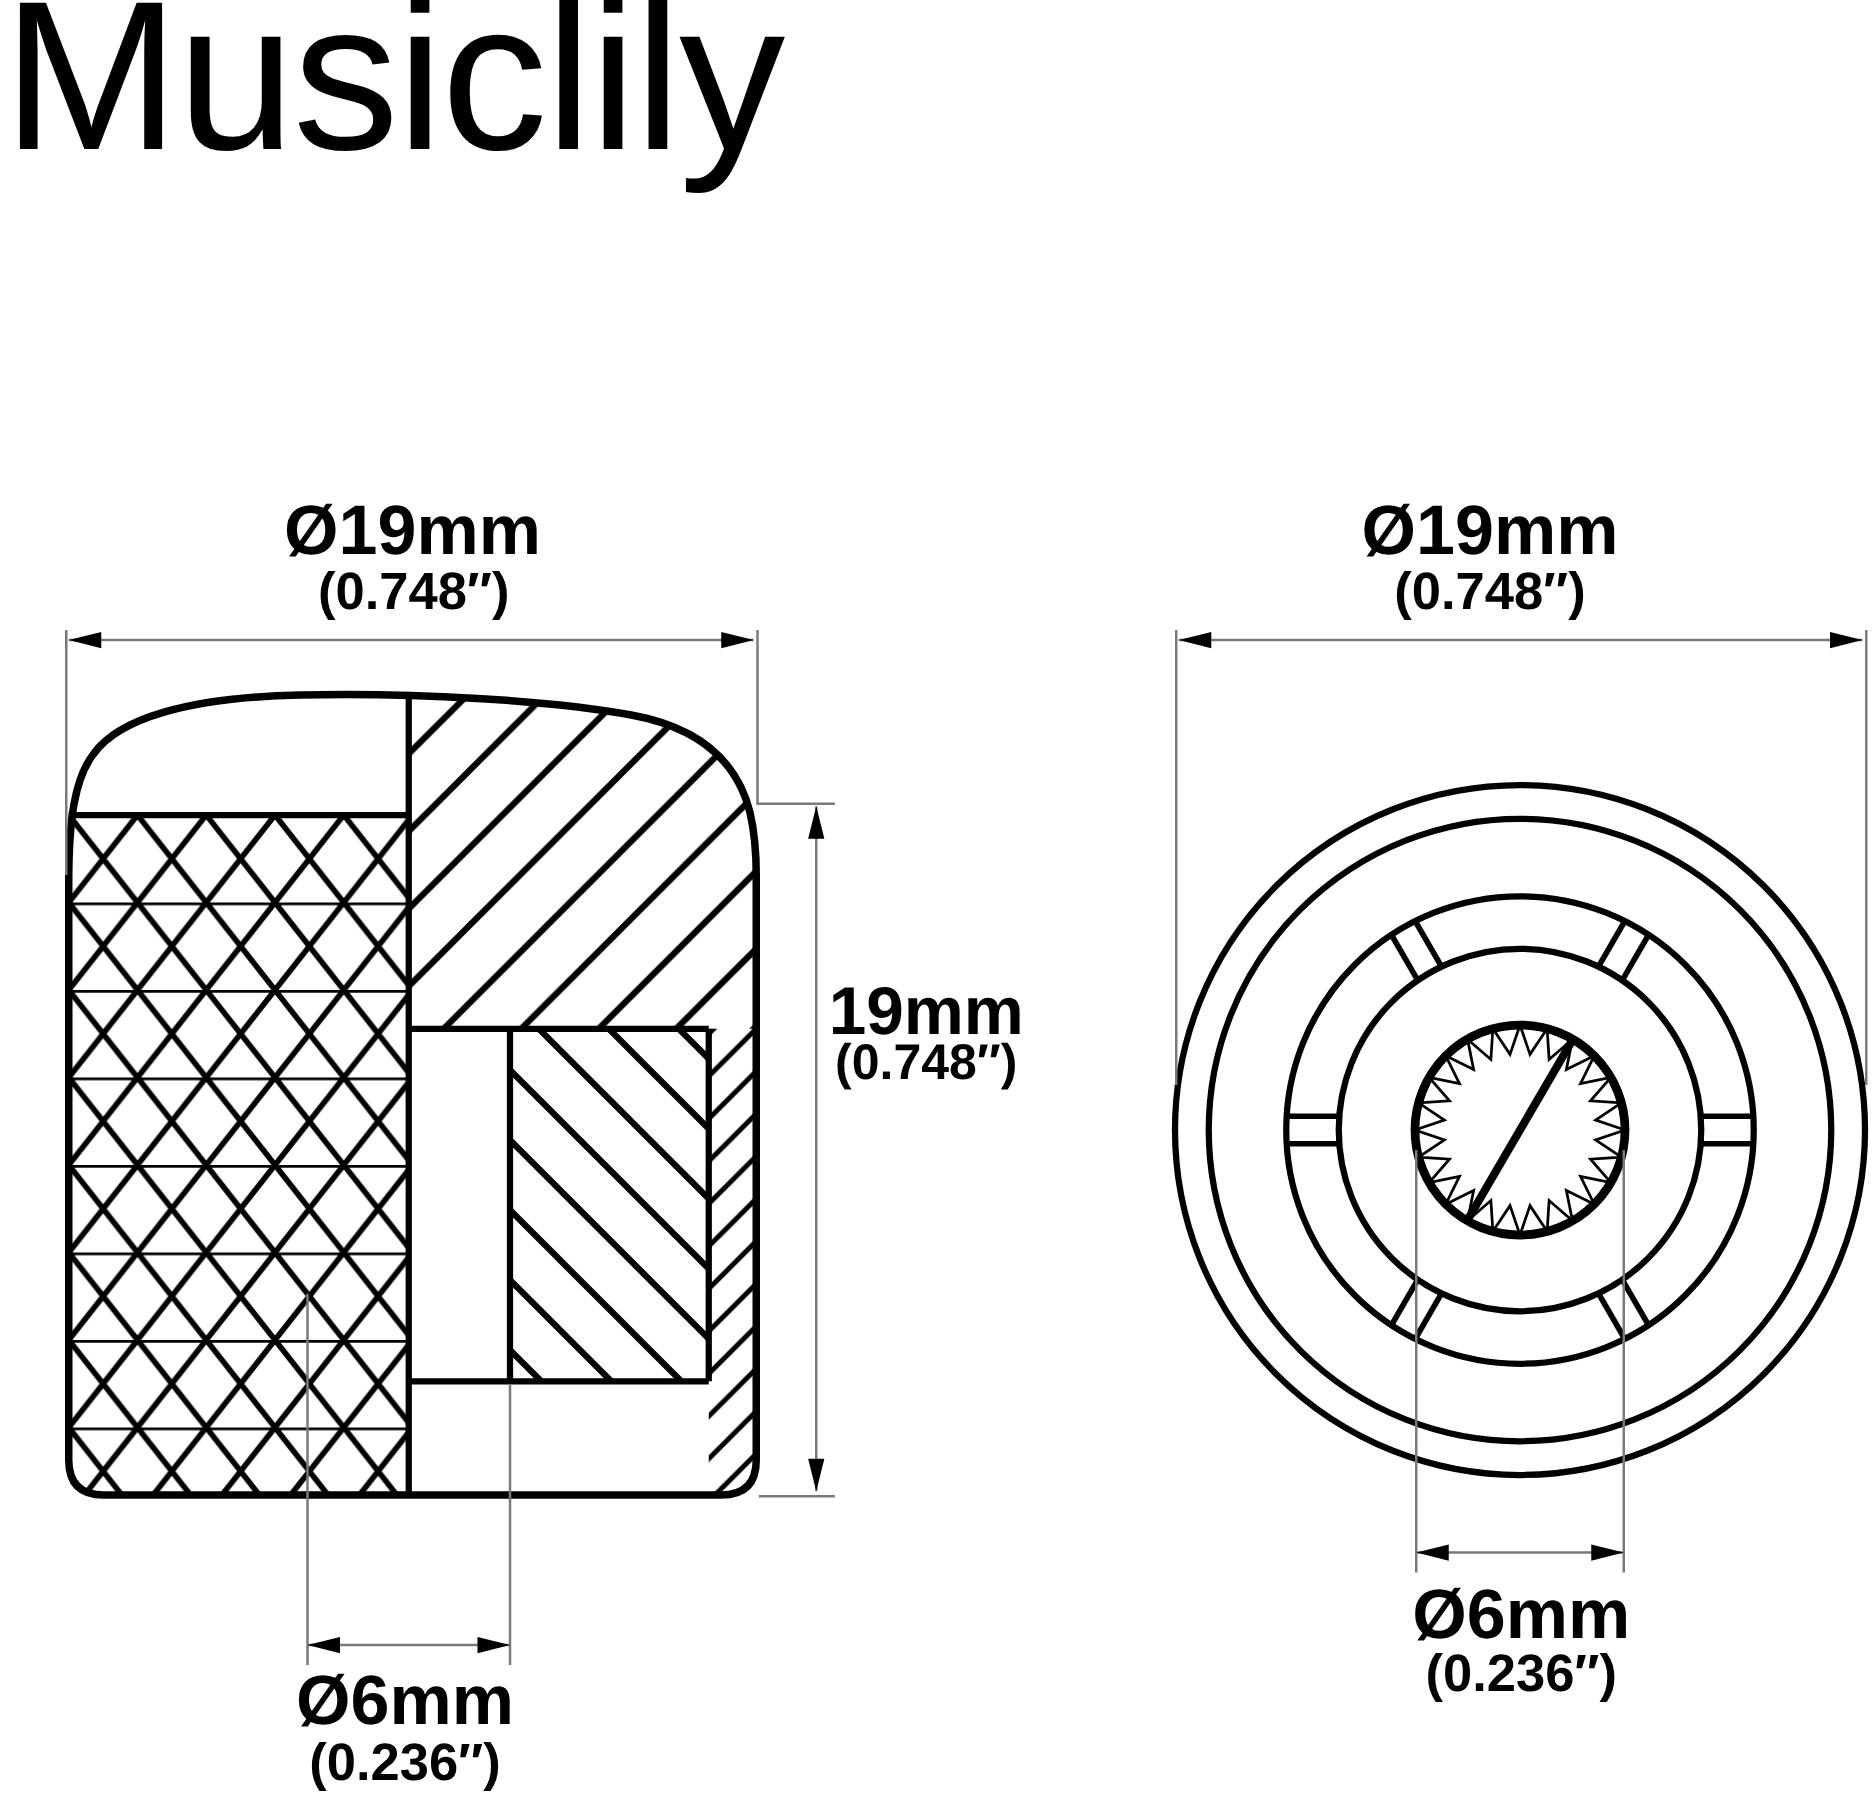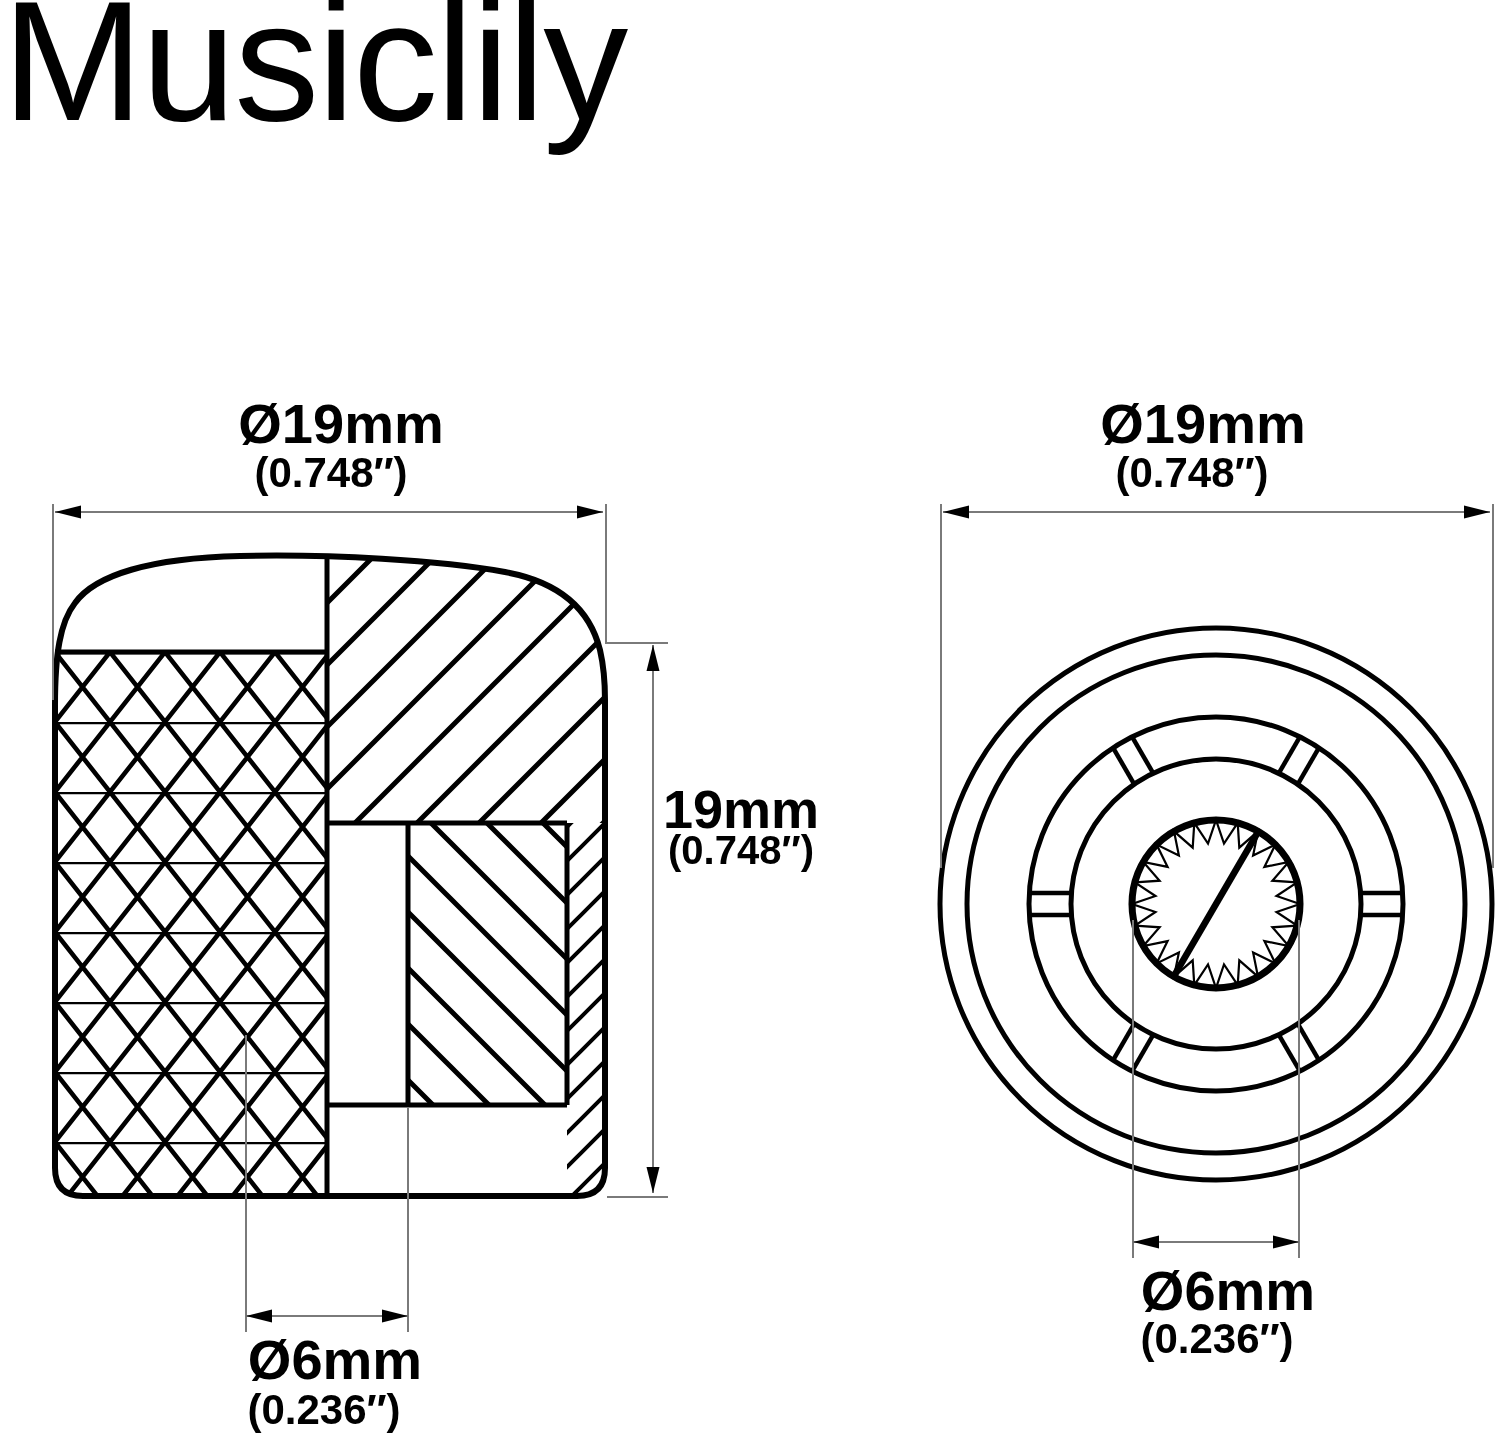--- a/index.html
+++ b/index.html
@@ -3,21 +3,21 @@
 <meta charset="utf-8">
 <style>
   html,body{margin:0;padding:0;background:#fff;}
   #canvas{position:relative;width:1500px;height:1435px;background:#fff;overflow:hidden;
           font-family:"Liberation Sans", sans-serif;}
   #drawing{position:absolute;left:0;top:0;}
   .brand{position:absolute;left:2px;top:-24px;font-size:170px;font-weight:400;color:#000;
          letter-spacing:-2px;line-height:1;white-space:nowrap;}
   .dim-label{position:absolute;color:#000;font-weight:700;line-height:1;white-space:nowrap;
              transform:translateX(-50%);text-align:center;}
-  .dim-main{font-size:56px;margin-left:11px;}
+  .dim-main{font-size:56px;}
   .dim-sub{font-size:42px;}
   .dim-main-side{font-size:54px;}
   .dim-sub-side{font-size:40px;}
 </style>
 </head>
 <body>
 
 <div id="canvas">
 
   <svg id="drawing" width="1500" height="1435" viewBox="0 0 1500 1435">

